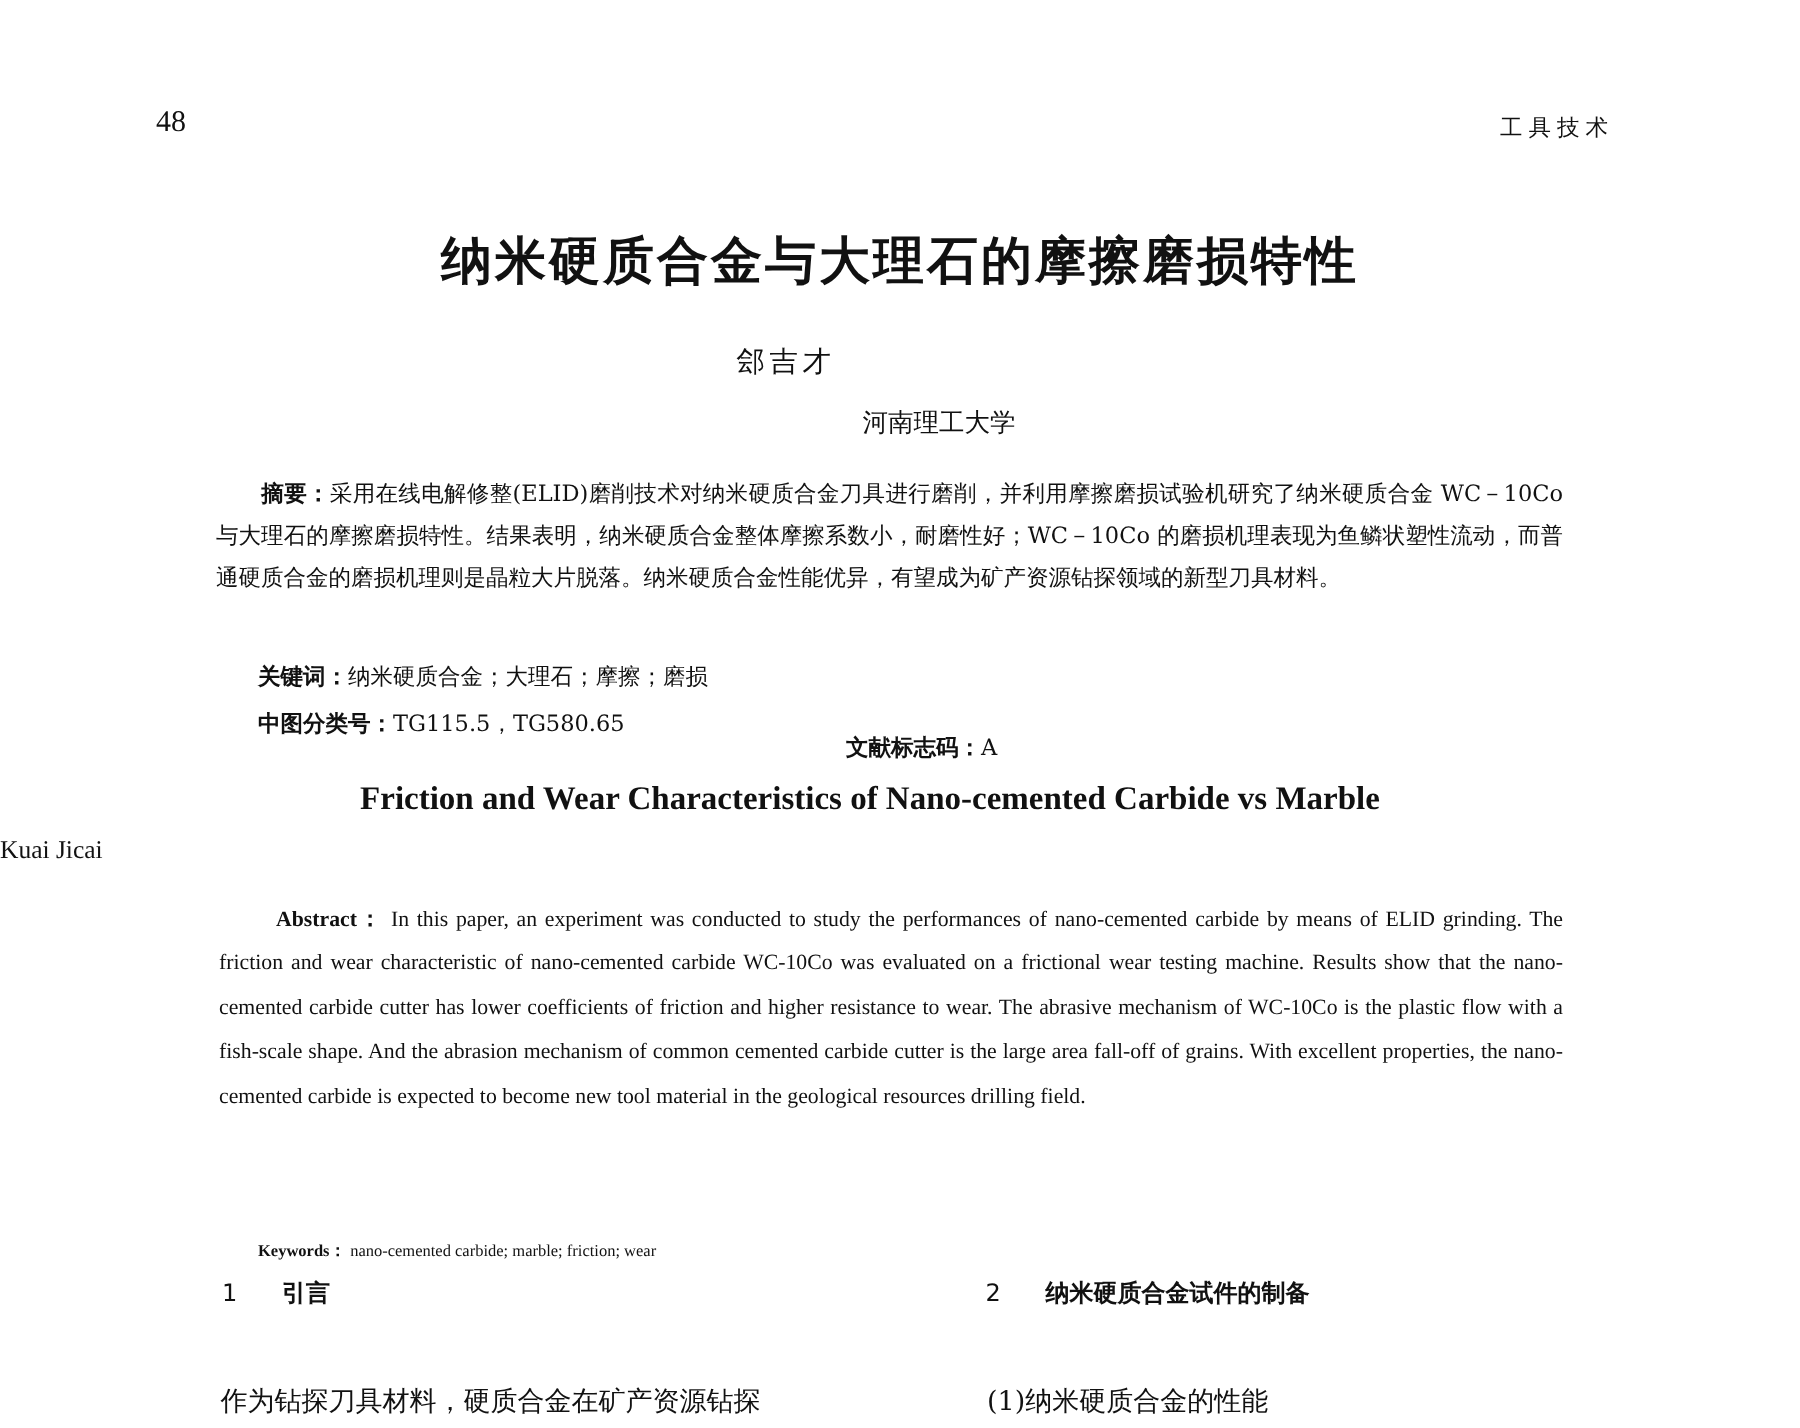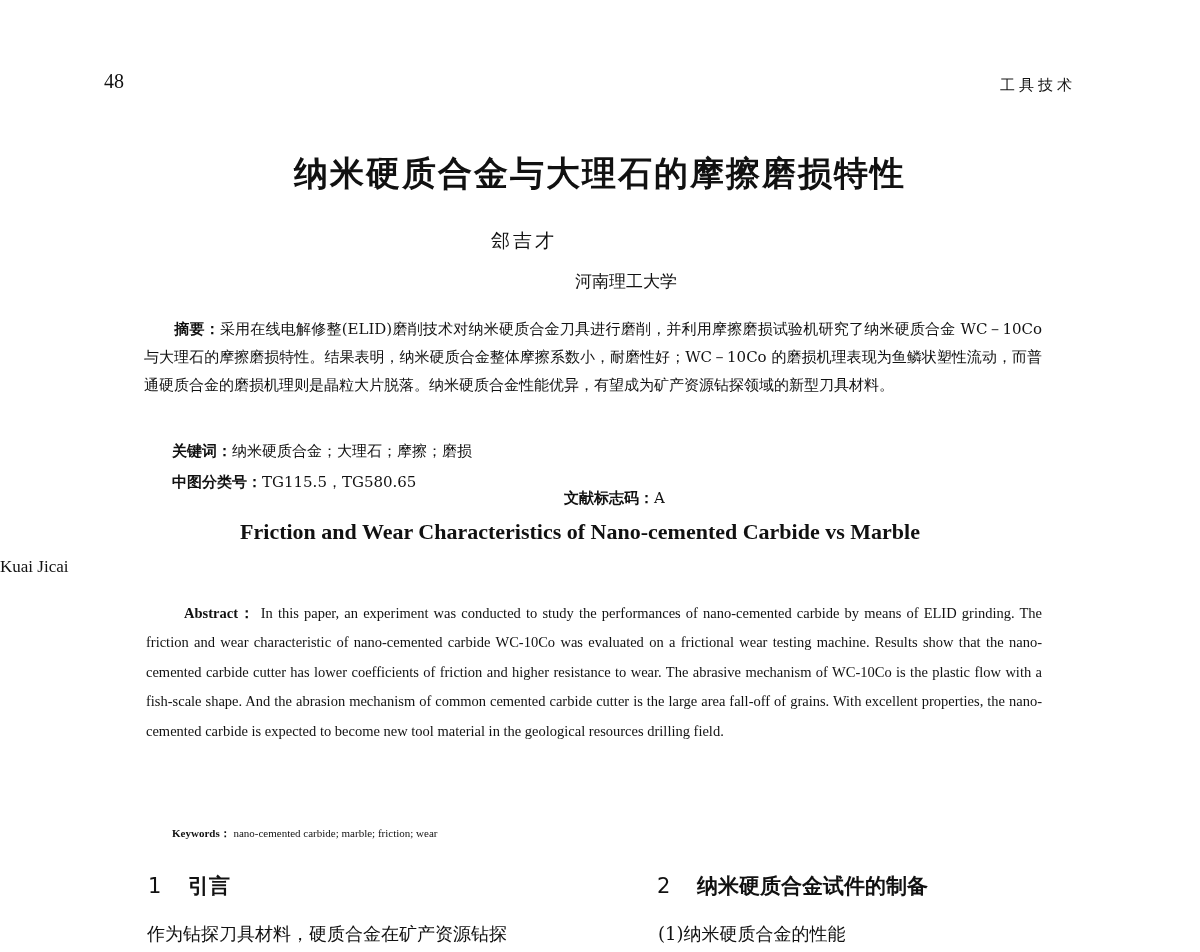--- a/index.html
+++ b/index.html
@@ -72,21 +72,21 @@
     }
     .abstract-en .indent { display: inline-block; width: 38px; }
     .abstract-en b { font-weight: bold; }
     .kw-en {
       left: 172px; top: 788px; font-size: 11px;
       font-family: "Liberation Serif", serif;
       margin-top: 38px;
     }
     .kw-en b { font-weight: bold; }
     .sec-heading {
-      top: 872px; font-size: 21px; font-weight: bold;
+      top: 852px; font-size: 16px; font-weight: bold;
       font-family: "DejaVu Sans", sans-serif;
     }
     .sec-heading .num { font-weight: normal; display: inline-block; width: 40px; }
     .sec1 { left: 148px; }
     .sec2 { left: 657px; }
     .sec2 .num { width: 40px; }
     .body-line {
       top: 922px; font-size: 18px;
       font-family: "DejaVu Serif", serif;
     }

